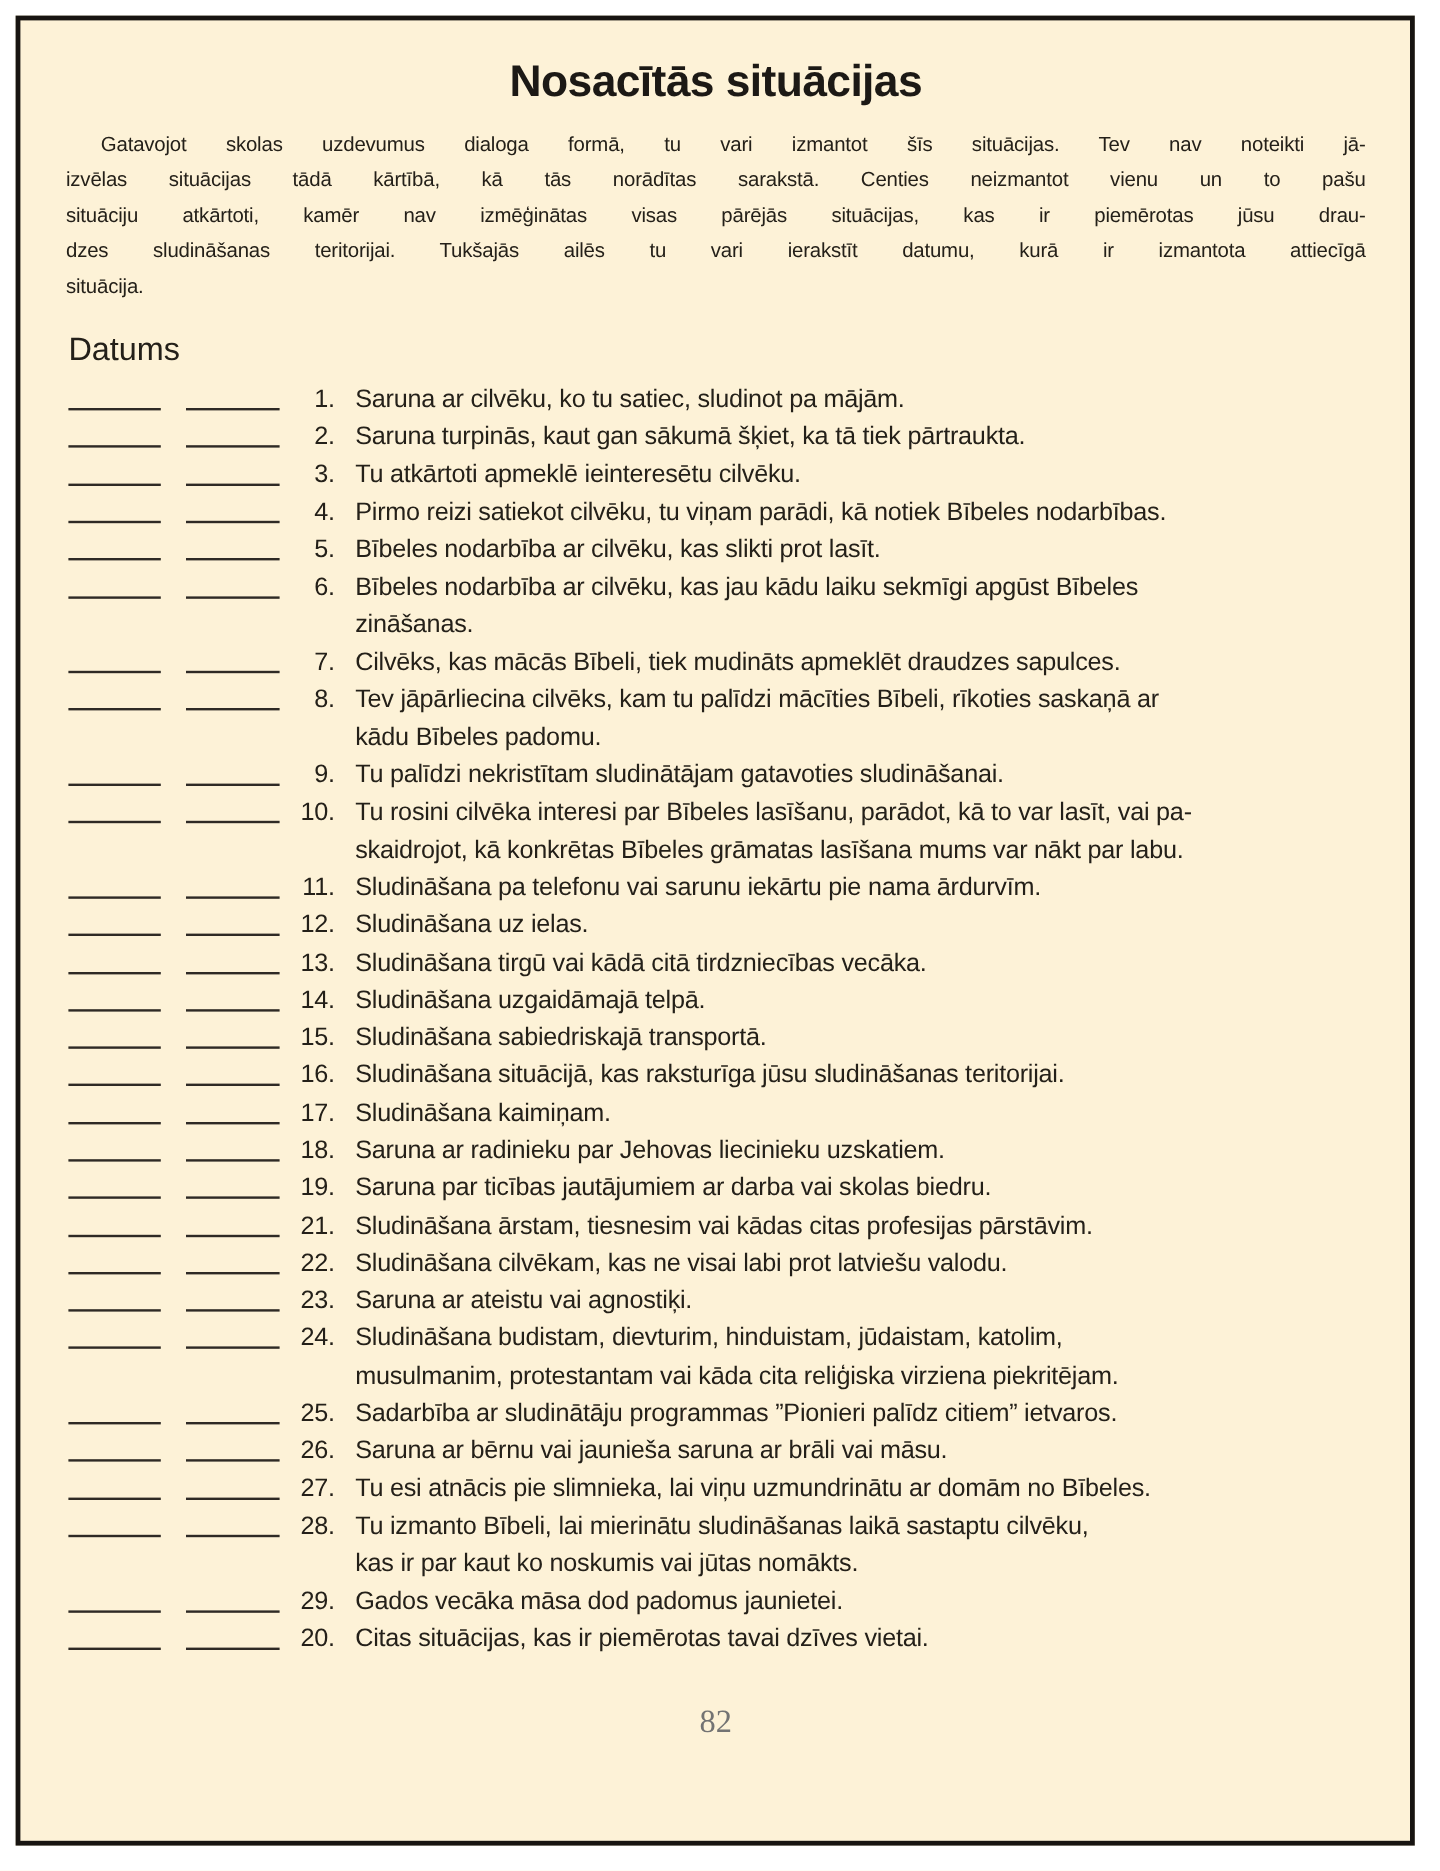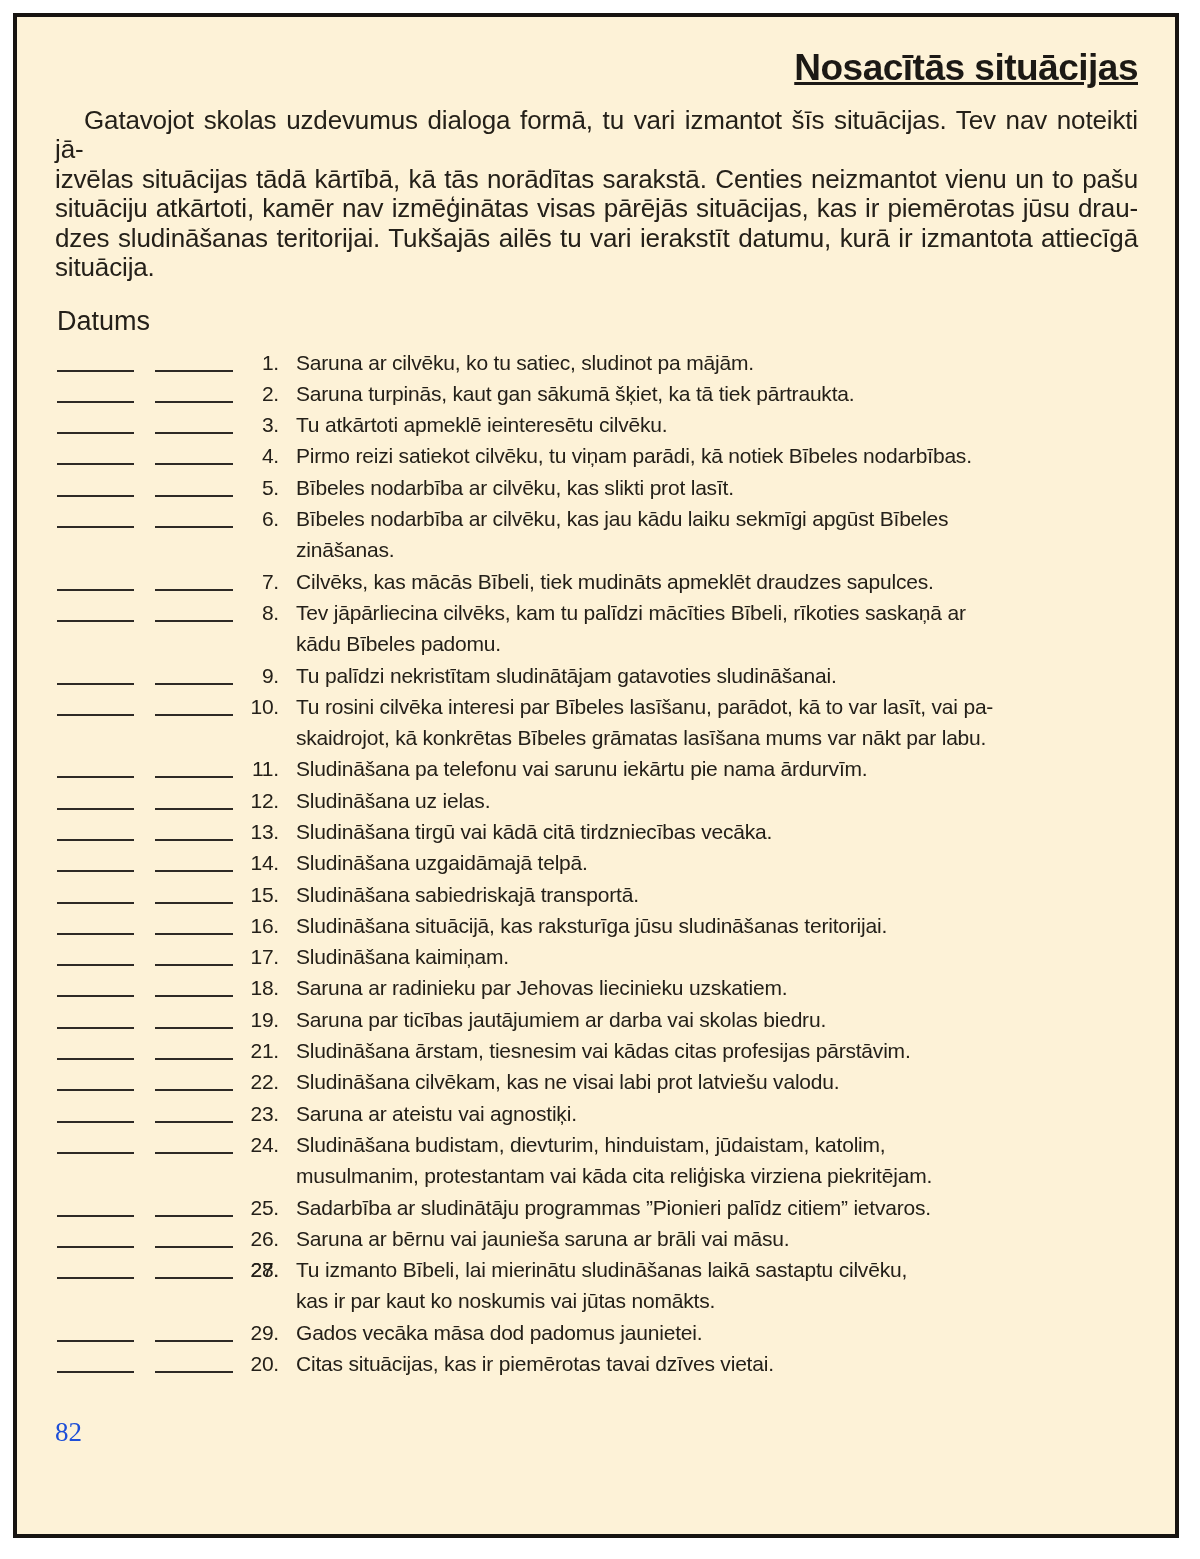--- a/index.html
+++ b/index.html
@@ -19,30 +19,29 @@
     background: #FDF2D7;
     box-sizing: border-box;
   }
   .content {
     position: absolute;
     left: 0; top: 0; right: 0; bottom: 0;
     padding: 24px 37px 0 38px;
     color: #242019;
   }
   .title {
-    text-align: right;
+    text-align: center;
     font-weight: bold;
     font-size: 37px;
     line-height: 1.15;
     letter-spacing: -0.5px;
     margin: 6px 0 16px 0;
     color: #1c1915;
-    text-decoration: underline;
-  }
-  .intro { font-size: 26px; }
+  }
+  .intro { font-size: 17px; }
   .intro .line {
     line-height: 29.5px;
     text-align: justify;
     letter-spacing: -0.15px;
   }
   .intro .line.justify-full { text-align-last: justify; }
   .intro .line.first { text-indent: 29px; }
   .datums {
     width: 176px;
     font-size: 27px;
@@ -66,25 +65,25 @@
   .blank.b2 { left: 100px; width: 78px; }
   .num {
     position: absolute;
     left: 140px;
     width 84px;
     width: 84px;
     text-align: right;
     top: 0;
   }
   .page-number {
-    text-align: left;
+    text-align: center;
     font-family: "Liberation Serif", serif;
     font-size: 27px;
     margin-top: 38px;
-    color: #1d4ed8;
+    color: #737373;
   }
 </style>
 </head>
 <body>
 
 <div class="page">
   <div class="content">
 
     <h1 class="title">Nosacītās situācijas</h1>
 
@@ -272,20 +271,21 @@
     <span class="blank b1"></span>
     <span class="blank b2"></span>
     <span class="num">26.</span>
     <span class="text"><div>Saruna ar bērnu vai jaunieša saruna ar brāli vai māsu.</div></span>
   </div>
 
   <div class="item">
     <span class="blank b1"></span>
     <span class="blank b2"></span>
     <span class="num">27.</span>
+    <span class="text"><div>Tu esi atnācis pie slimnieka, lai viņu uzmundrinātu ar domām no Bībeles.</div></span>
   </div>
 
   <div class="item">
     <span class="blank b1"></span>
     <span class="blank b2"></span>
     <span class="num">28.</span>
     <span class="text"><div>Tu izmanto Bībeli, lai mierinātu sludināšanas laikā sastaptu cilvēku,</div><div>kas ir par kaut ko noskumis vai jūtas nomākts.</div></span>
   </div>
 
   <div class="item">

